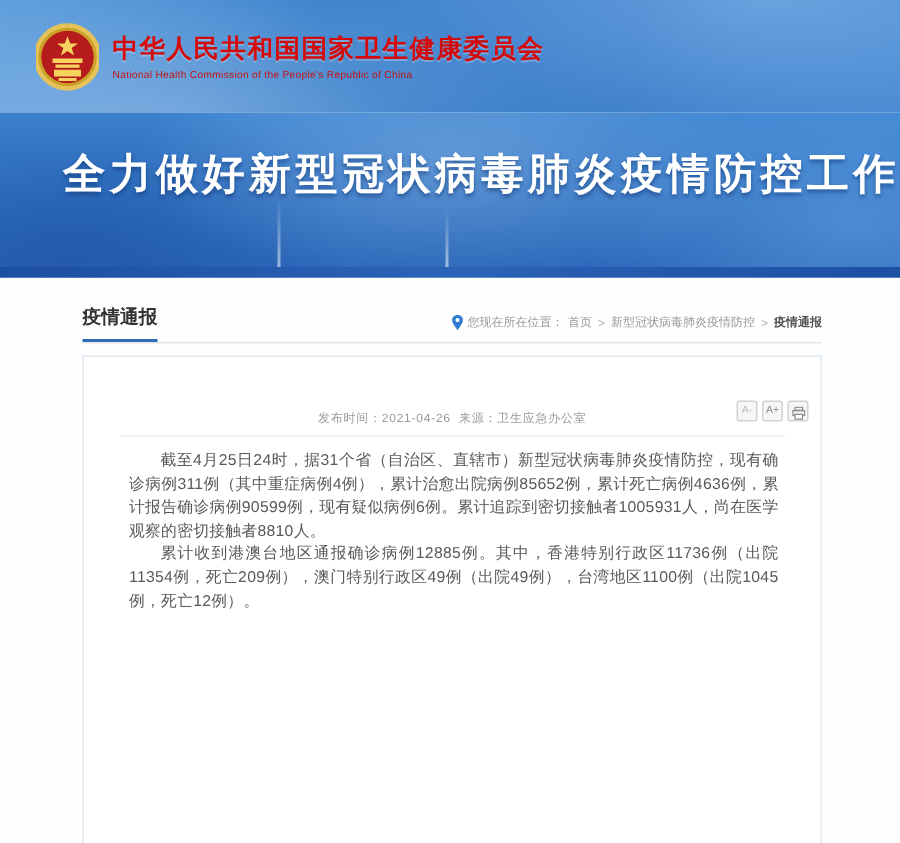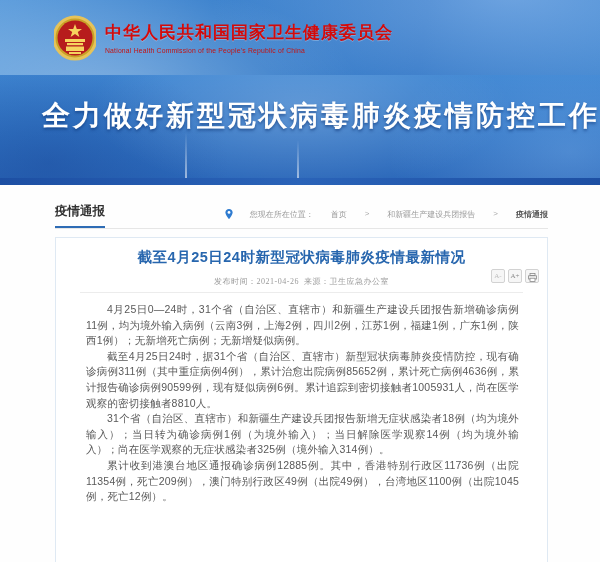--- a/index.html
+++ b/index.html
@@ -6,21 +6,21 @@
   html,body { width:600px; height:562px; overflow:hidden; background:#fff;
               font-family:"Liberation Sans","DejaVu Sans",sans-serif; }
 
   
   .site-header{
     height:75px; position:relative;
     background:
       radial-gradient(ellipse 420px 180px at 18% 120%, rgba(255,255,255,.28), rgba(255,255,255,0) 60%),
       radial-gradient(ellipse 500px 220px at 85% -10%, rgba(180,215,255,.45), rgba(180,215,255,0) 60%),
       linear-gradient(100deg,#5d9ddc 0%, #3c82cd 35%, #2f74c4 70%, #3a80cc 100%);
-    display:flex; align-items:center; padding-left:54px;
+    display:flex; align-items:center; padding-left:24px;
   }
   .emblem{ width:42px; height:46px; flex:0 0 auto; margin-right:9px; }
   .site-titles h1{ color:#d40a0a; font-size:17px; font-weight:bold; letter-spacing:1px;
                    text-shadow:0 1px 0 rgba(255,255,255,.25); }
   .site-titles p{ color:#c41212; font-size:6.8px; margin-top:3px; letter-spacing:.2px; }
 
   
   .banner{
     height:110px; position:relative;
     background:
@@ -40,35 +40,35 @@
   .banner-strip{ position:absolute; left:0; right:0; bottom:0; height:7px;
                  background:linear-gradient(90deg,#1d4fa3,#2a63b8 50%,#1d4fa3); }
 
   
   .content{ background:#fefefe; padding-top:18px; }
 
   .section-row{ width:493px; margin:0 auto 0 55px; display:flex;
                 justify-content:space-between; align-items:flex-end; }
   .section-title{ font-size:12.5px; font-weight:bold; color:#333;
                   padding-bottom:6px; border-bottom:2px solid #2e6cb5; }
-  .breadcrumb{ font-size:8px; color:#999; padding-bottom:8px; display:flex; align-items:flex-start; gap:17px; }
+  .breadcrumb{ font-size:8px; color:#999; padding-bottom:8px; display:flex; align-items:flex-end; gap:3px; }
   .breadcrumb .pin{ width:8px; height:10px; }
   .breadcrumb .sep{ color:#aaa; margin:0 1px; }
   .breadcrumb .current{ color:#555; font-weight:bold; }
   .hairline{ width:493px; margin:0 auto 8px 55px; border-bottom:1px solid #e6e6e6; }
 
   
   .article-box{
     width:493px; margin:0 auto 0 55px; height:330px;
     background:#fff; border:1px solid #dfe9f3; border-bottom:none;
     position:relative; padding-top:10px;
   }
   .article-title{ text-align:center; color:#2766ae; font-size:14.5px; font-weight:bold;
                   letter-spacing:.5px; }
-  .meta-row{ position:relative; text-align:center; margin-top:3px; height:15px;font-family:Liberation Serif, serif; }
+  .meta-row{ position:relative; text-align:center; margin-top:20px; height:15px; }
   .meta-row .meta-text{ font-size:8px; color:#9a9a9a; letter-spacing:.5px; }
   .tools{ position:absolute; right:8px; top:-1px; display:flex; gap:3px; }
   .tool-btn{ width:14px; height:14px; border:1px solid #d2d2d2; background:#f6f6f6;
              color:#888; font-size:7px; line-height:12px; text-align:center;
              border-radius:2px; cursor:pointer; padding:0; font-family:inherit; }
   .tool-btn.dim{ color:#bbb; }
   .tool-btn svg{ display:block; margin:2px auto 0; }
   .meta-divider{ border-bottom:1px solid #ececec; margin:7px 24px 0; }
 
   .article-body{ padding:9px 28px 0 30px; }
@@ -108,48 +108,45 @@
   <div class="section-row">
     <div class="section-title">疫情通报</div>
     <div class="breadcrumb">
       <svg class="pin" viewBox="0 0 8 10">
         <path d="M4 0C1.9 0 .4 1.5.4 3.4 .4 5.9 4 10 4 10S7.6 5.9 7.6 3.4C7.6 1.5 6.1 0 4 0z" fill="#2e7bd0"></path>
         <circle cx="4" cy="3.4" r="1.4" fill="#fff"></circle>
       </svg>
       <span>您现在所在位置：</span>
       <span>首页</span>
       <span class="sep">&gt;</span>
-      <span>和新疆生产建设兵团报告</span>
+      <span>新型冠状病毒肺炎疫情防控</span>
       <span class="sep">&gt;</span>
       <span class="current">疫情通报</span>
     </div>
   </div>
   <div class="hairline"></div>
 
   <div class="article-box">
-    <h2 class="article-title">截至4月25日24时新型冠状病毒肺炎疫情最新情况</h2>
 
     <div class="meta-row">
       <span class="meta-text">发布时间：</span><span class="meta-text">2021-04-26</span><span class="meta-text">&nbsp;&nbsp;</span><span class="meta-text">来源：</span><span class="meta-text">卫生应急办公室</span>
 
       <div class="tools">
         <button class="tool-btn dim">A-</button>
         <button class="tool-btn">A+</button>
         <button class="tool-btn">
           <svg width="9" height="9" viewBox="0 0 9 9">
             <rect x="2" y="0.5" width="5" height="2" fill="none" stroke="#888" stroke-width="0.8"></rect>
             <rect x="0.6" y="2.8" width="7.8" height="3.2" fill="none" stroke="#888" stroke-width="0.8"></rect>
             <rect x="2" y="5.2" width="5" height="3.2" fill="#fff" stroke="#888" stroke-width="0.8"></rect>
           </svg>
         </button>
       </div>
     </div>
     <div class="meta-divider"></div>
 
     <div class="article-body">
-      <p>4月25日0—24时，31个省（自治区、直辖市）和新疆生产建设兵团报告新增确诊病例11例，均为境外输入病例（云南3例，上海2例，四川2例，江苏1例，福建1例，广东1例，陕西1例）；无新增死亡病例；无新增疑似病例。</p>
       <p>截至4月25日24时，据31个省（自治区、直辖市）新型冠状病毒肺炎疫情防控，现有确诊病例311例（其中重症病例4例），累计治愈出院病例85652例，累计死亡病例4636例，累计报告确诊病例90599例，现有疑似病例6例。累计追踪到密切接触者1005931人，尚在医学观察的密切接触者8810人。</p>
-      <p>31个省（自治区、直辖市）和新疆生产建设兵团报告新增无症状感染者18例（均为境外输入）；当日转为确诊病例1例（为境外输入）；当日解除医学观察14例（均为境外输入）；尚在医学观察的无症状感染者325例（境外输入314例）。</p>
       <p>累计收到港澳台地区通报确诊病例12885例。其中，香港特别行政区11736例（出院11354例，死亡209例），澳门特别行政区49例（出院49例），台湾地区1100例（出院1045例，死亡12例）。</p>
 
     </div>
   </div>
 </div>
 
 </body></html>

